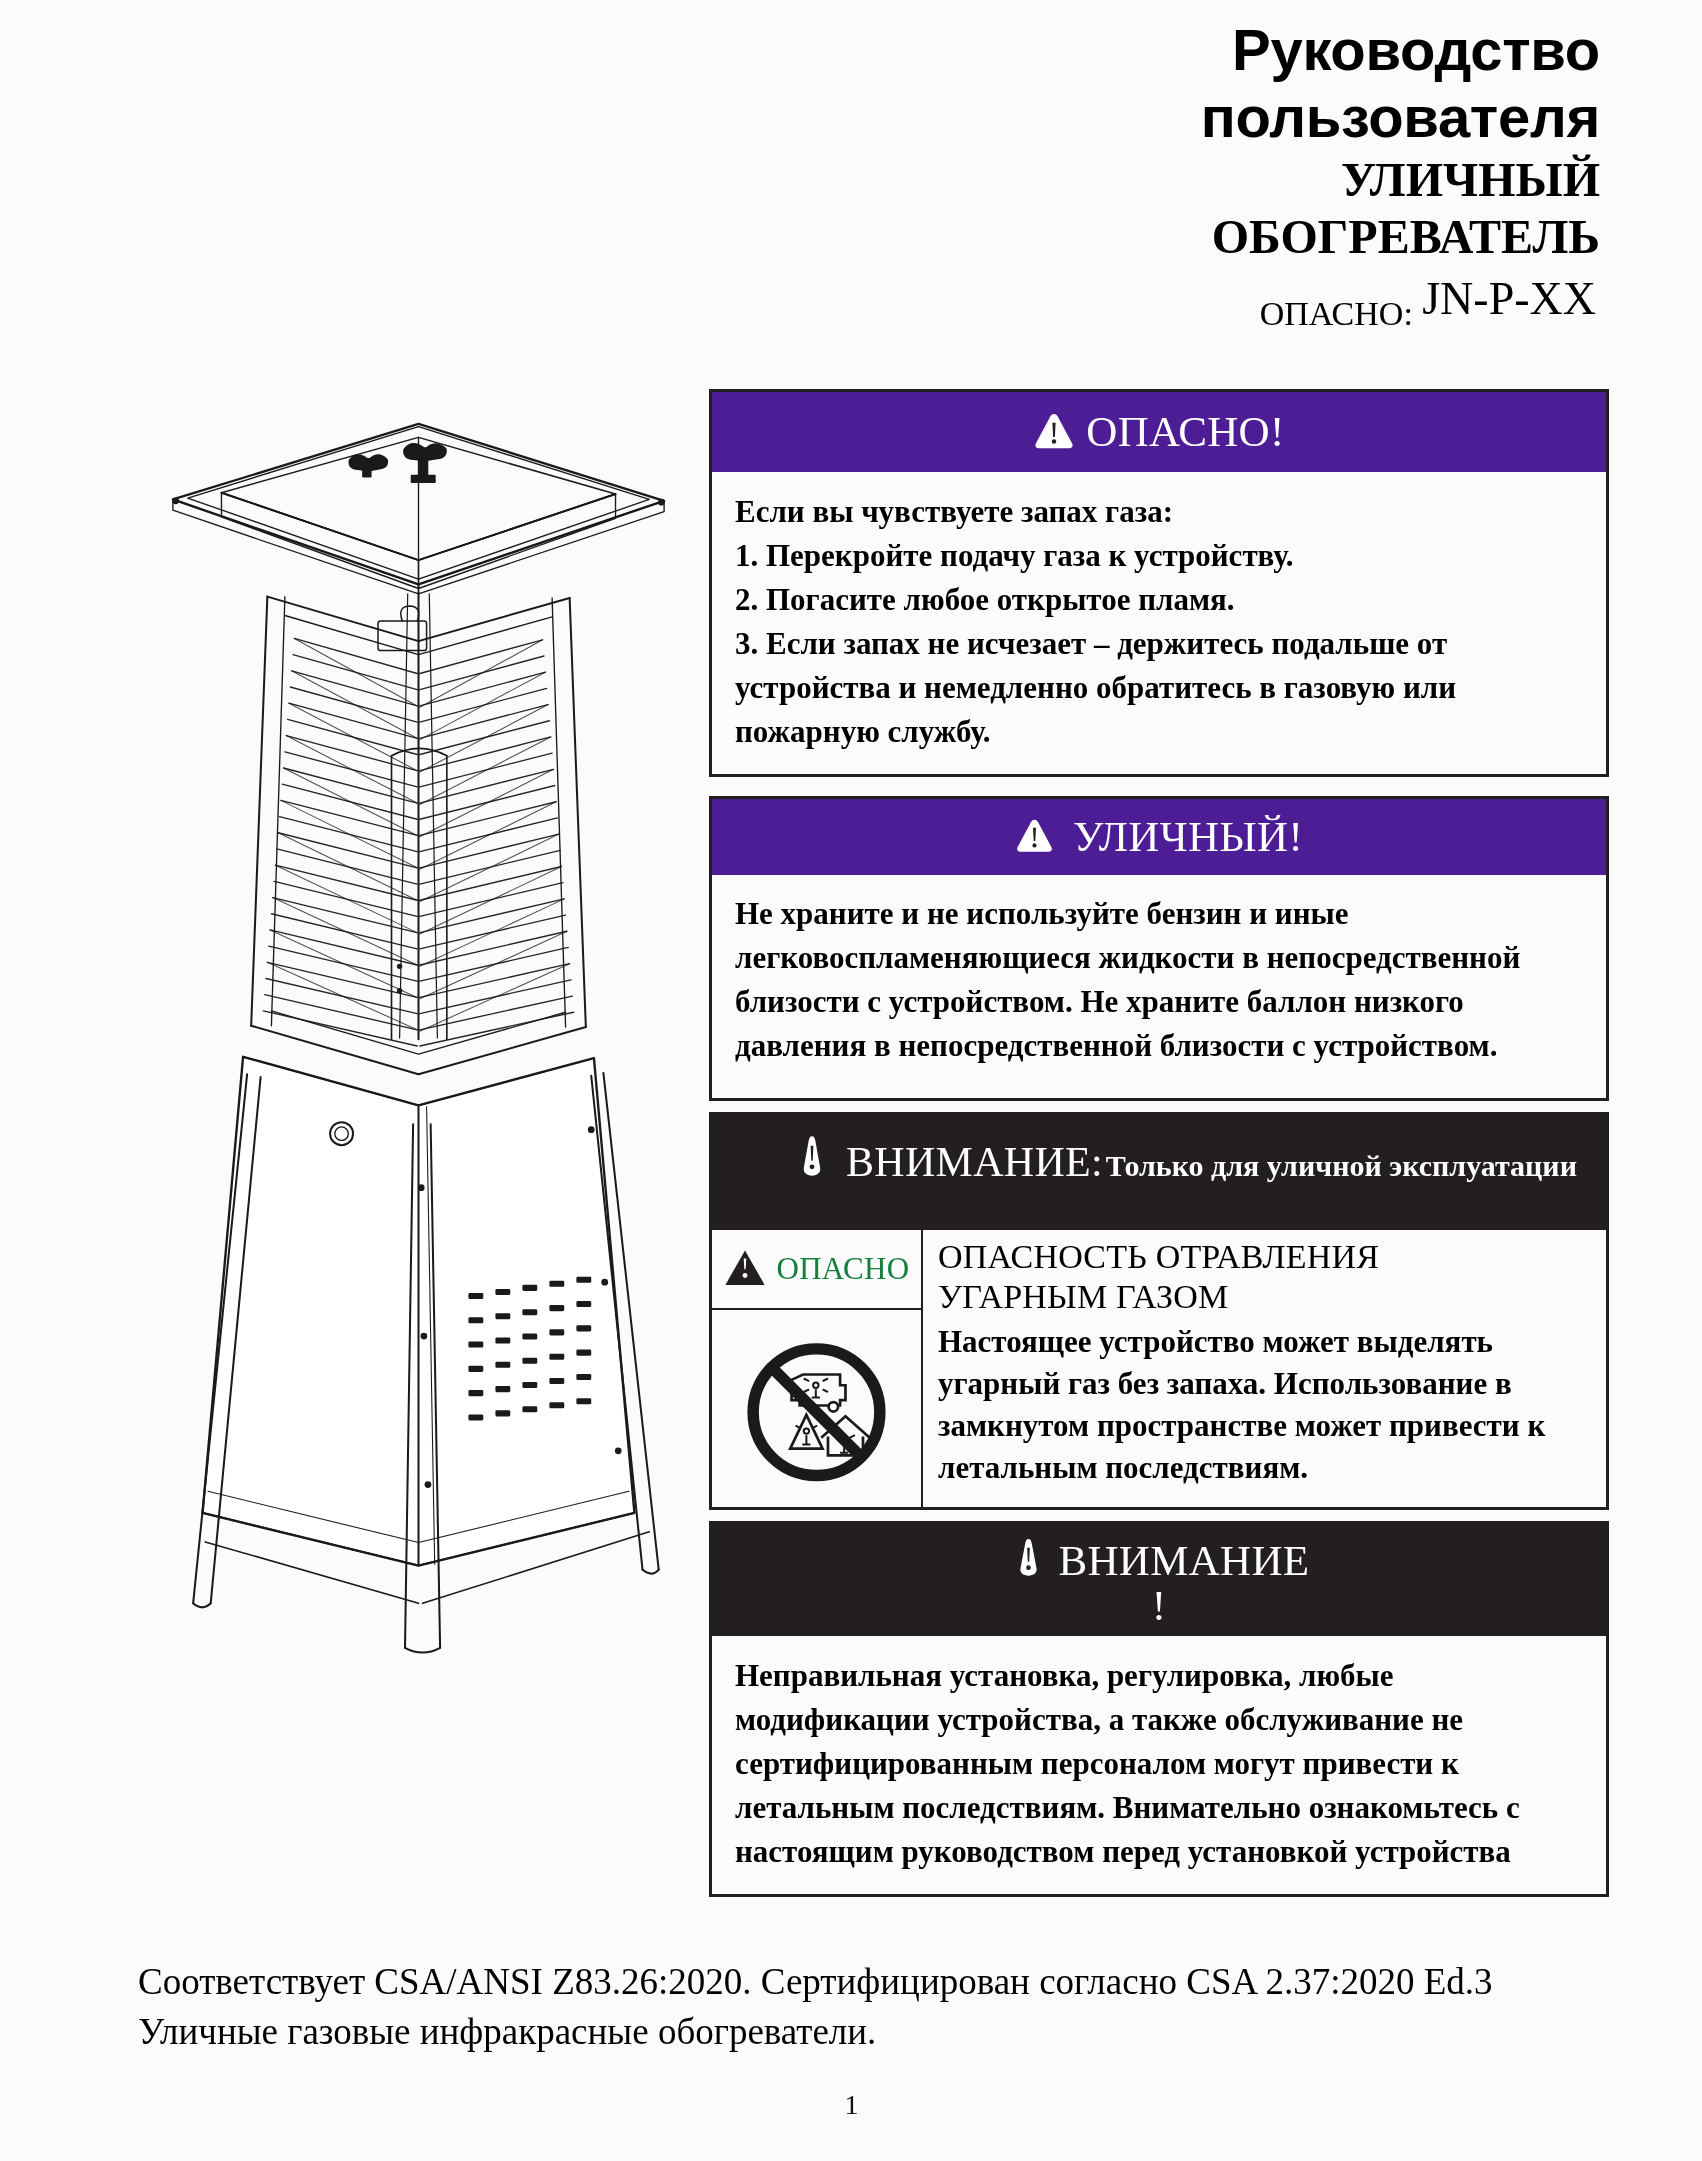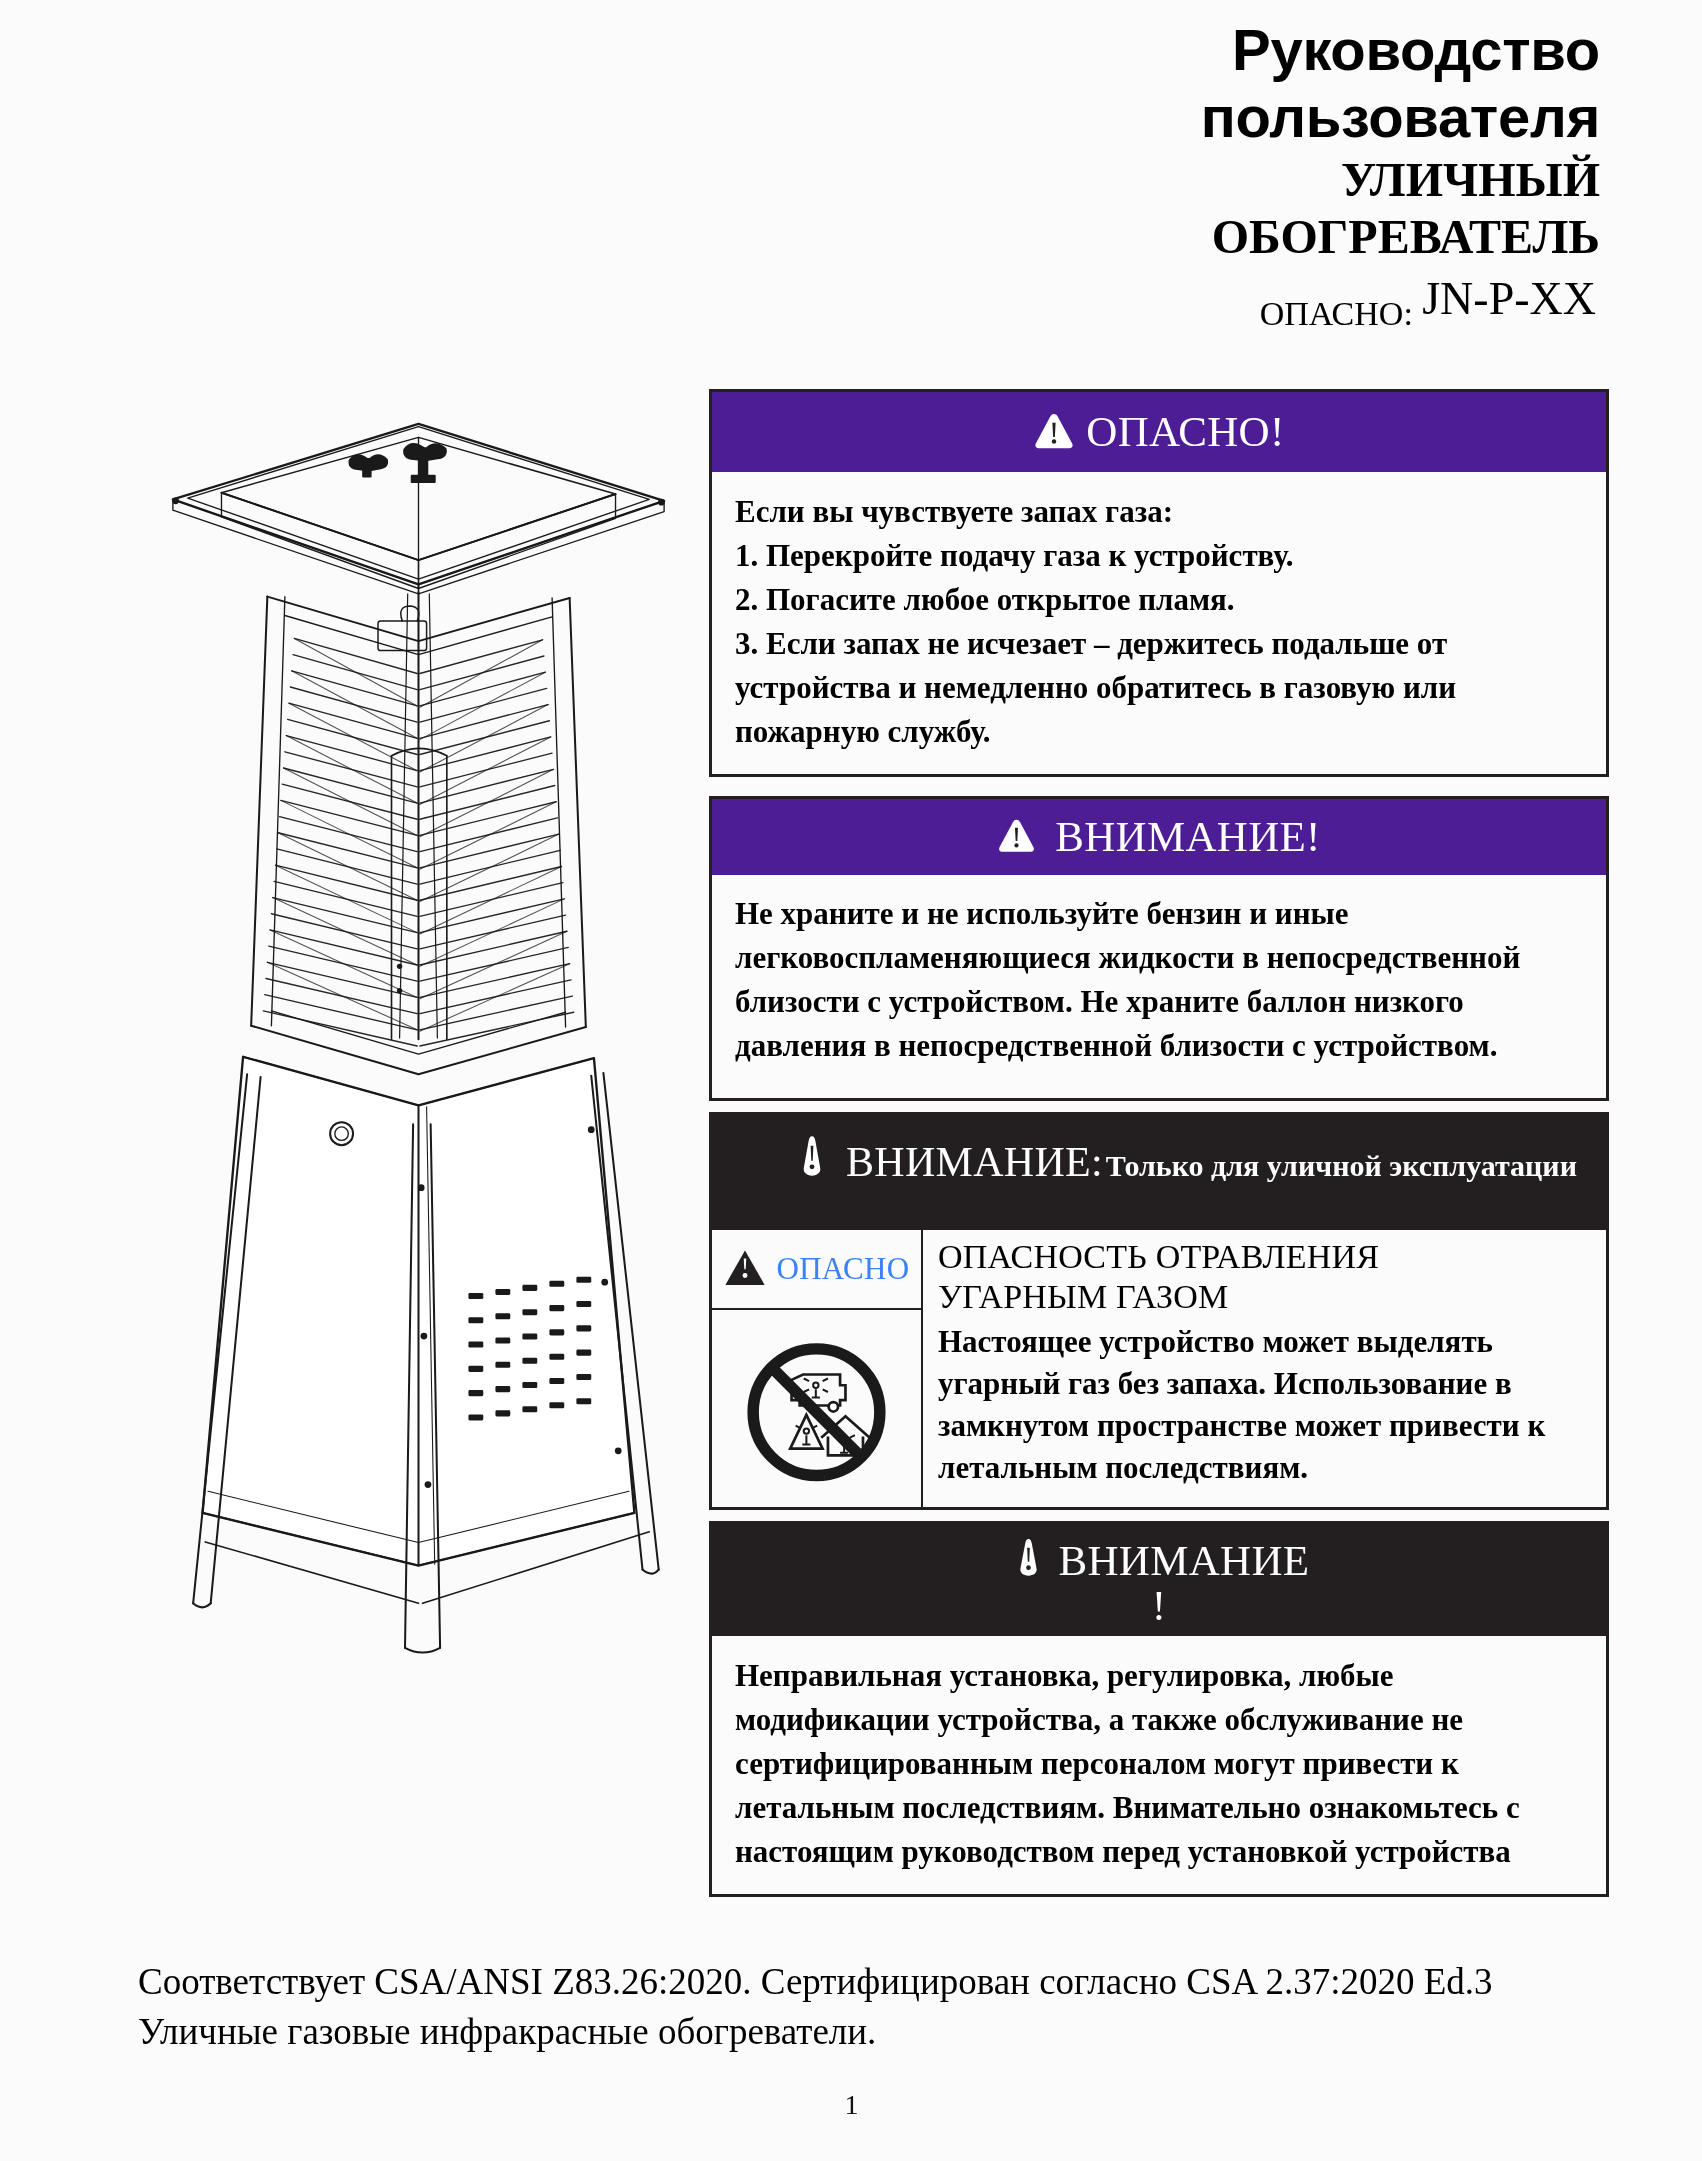--- a/index.html
+++ b/index.html
@@ -169,21 +169,21 @@
     align-items: center;
     justify-content: center;
     gap: 10.8px;
     padding: 15px 6.7px;
     height: 80px;
     box-sizing: border-box;
   }
   .co-danger-label {
     font-family: "Liberation Serif", "DejaVu Serif", serif;
     font-size: 31px;
-    color: #3b82f6;
+    color: #15803d;
     letter-spacing: 0.3px;
     text-align: right;
   }
   .co-left-bottom {
     flex: 1;
     display: flex;
     align-items: center;
     justify-content: center;
     padding: 20px 0;
   }
@@ -516,21 +516,21 @@
 
     <div class="wbox">
       <div class="wband" style="height:76px;">
         <span class="tri-icon">
           <svg width="39" height="38" viewBox="0 0 62 58" xmlns="http://www.w3.org/2000/svg">
             <path d="M31 3 C34 3 35.5 5 36.7 7.2 L58 47 C59.6 50.3 58 54 54.2 54 L7.8 54 C4 54 2.4 50.3 4 47 L25.3 7.2 C26.5 5 28 3 31 3 Z" fill="#ffffff"></path>
             <path d="M28.6 16 h4.8 l-1.1 21 h-2.6 z" fill="#231f20"></path>
             <circle cx="31" cy="44" r="3.3" fill="#231f20"></circle>
           </svg>
         </span>
-        <span class="wband-title" style="margin-left:19px;">ВНИМАНИЕ!</span>
+        <span class="wband-title" style="margin-left:19px;">УЛИЧНЫЙ!</span>
       </div>
       <div class="wbody" style="padding-bottom:30px;">
         <p>Не храните и не используйте бензин и иные легковоспламеняющиеся жидкости в непосредственной близости с устройством. Не храните баллон низкого давления в непосредственной близости с устройством.</p>
       </div>
     </div>
 
     <div class="gap-xs"></div>
 
     <div class="box3">
       <div class="box3-band">

